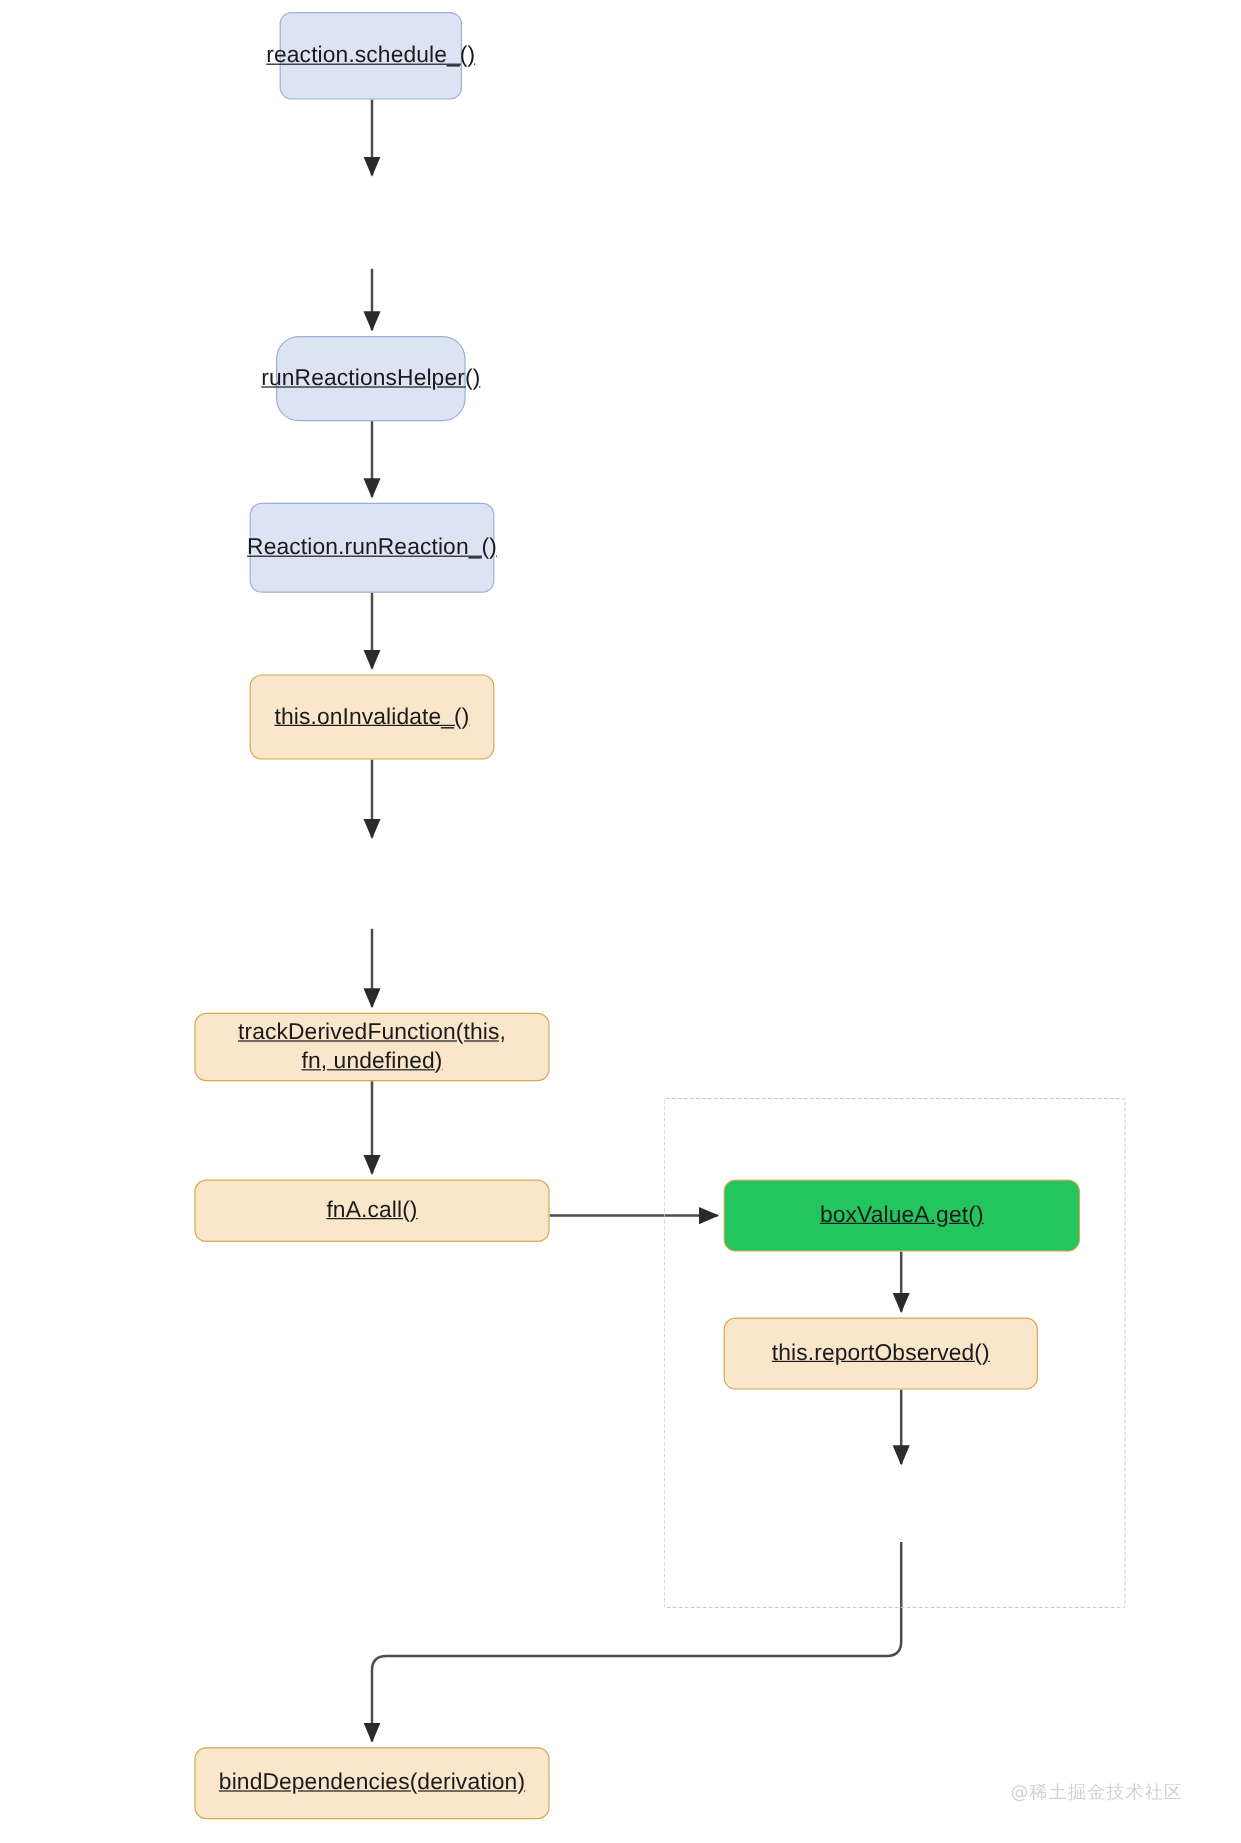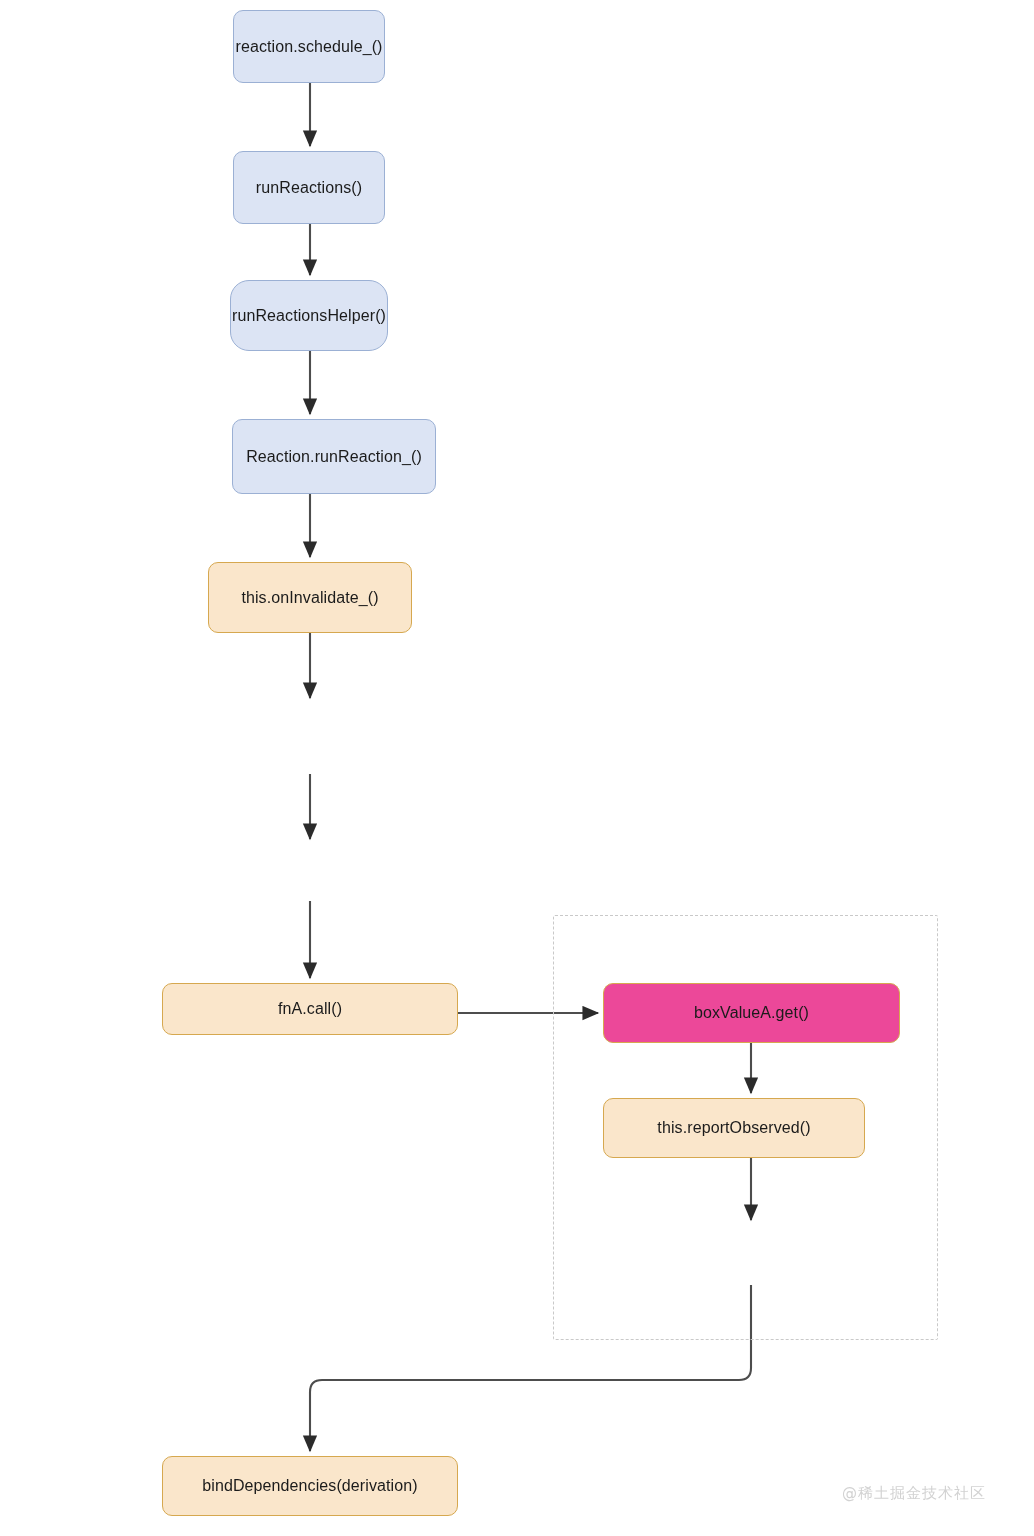--- a/index.html
+++ b/index.html
@@ -29,26 +29,27 @@
   }
   .node {
     position: absolute;
     display: flex;
     align-items: center;
     justify-content: center;
     text-align: center;
     border-radius: 10px;
     border-width: 1.3px;
     border-style: solid;
-    font-size: 16px;
+    font-size: 19px;
     line-height: 1.25;
     color: #1b1b1b;
     padding: 4px 28px;
     letter-spacing: 0.1px;
     z-index: 2;
+    text-decoration: underline;
   }
   .node.blue {
     background: #dce4f4;
     border-color: #9bb0d4;
   }
   .node.orange {
     background: #fae6cb;
     border-color: #d6a council, #d6a84f;
     border-color: #d6a84f;
   }
@@ -92,24 +93,24 @@
       <line x1="310" y1="774" x2="310" y2="839"></line>
       <line x1="310" y1="901" x2="310" y2="978"></line>
       <line x1="458" y1="1013" x2="598" y2="1013"></line>
       <line x1="751" y1="1043" x2="751" y2="1093"></line>
       <line x1="751" y1="1158" x2="751" y2="1220"></line>
       <path d="M 751 1285 L 751 1368 Q 751 1380 739 1380 L 322 1380 Q 310 1380 310 1392 L 310 1451"></path>
     </g>
   </svg>
 
   <div class="node blue" style="left: 233px; top: 10px; width: 152px; height: 73px; background: rgb(220, 228, 244); border-color: rgb(155, 176, 212); color: rgb(27, 27, 27);">reaction.schedule_()</div>
-  <div class="node blue" style="left: 233px; top: 151px; width: 152px; height: 73px; background: rgb(220, 228, 244); border-color: rgb(155, 176, 212); color: rgb(27, 27, 27);">runReactions()</div>
   <div class="node blue" style="left: 230px; top: 280px; width: 158px; height: 71px; background: rgb(220, 228, 244); border-color: rgb(155, 176, 212); color: rgb(27, 27, 27); border-radius: 19px;">runReactionsHelper()</div>
-  <div class="node blue" style="left: 208px; top: 419px; width: 204px; height: 75px; background: rgb(220, 228, 244); border-color: rgb(155, 176, 212); color: rgb(27, 27, 27); margin-left: 24px;">Reaction.runReaction_()</div>
+  <div class="node blue" style="left: 208px; top: 419px; width: 204px; height: 75px; background: rgb(220, 228, 244); border-color: rgb(155, 176, 212); color: rgb(27, 27, 27);">Reaction.runReaction_()</div>
   <div class="node orange" style="left: 208px; top: 562px; width: 204px; height: 71px; background: rgb(250, 230, 203); border-color: rgb(214, 168, 79); color: rgb(27, 27, 27);">this.onInvalidate_()</div>
+  <div class="node orange" style="left: 162px; top: 844px; width: 296px; height: 57px; background: rgb(250, 230, 203); border-color: rgb(214, 168, 79); color: rgb(27, 27, 27);">trackDerivedFunction(this, fn, undefined)</div>
   <div class="node orange" style="left: 162px; top: 983px; width: 296px; height: 52px; background: rgb(250, 230, 203); border-color: rgb(214, 168, 79); color: rgb(27, 27, 27);">fnA.call()</div>
-  <div class="node orange" style="left: 603px; top: 983px; width: 297px; height: 60px; background: #ec4899; border-color: rgb(214, 168, 79); color: rgb(27, 27, 27);">boxValueA.get()</div>
+  <div class="node orange" style="left: 603px; top: 983px; width: 297px; height: 60px; background: #22c55e; border-color: rgb(214, 168, 79); color: rgb(27, 27, 27);">boxValueA.get()</div>
   <div class="node orange" style="left: 603px; top: 1098px; width: 262px; height: 60px; background: rgb(250, 230, 203); border-color: rgb(214, 168, 79); color: rgb(27, 27, 27);">this.reportObserved()</div>
   <div class="node orange" style="left: 162px; top: 1456px; width: 296px; height: 60px; background: rgb(250, 230, 203); border-color: rgb(214, 168, 79); color: rgb(27, 27, 27);">bindDependencies(derivation)</div>
 
   <div class="watermark" style="left: 842px; top: 1484px; color: rgb(210, 210, 210);">@稀土掘金技术社区</div>
 
 </div>
 
 </body></html>

